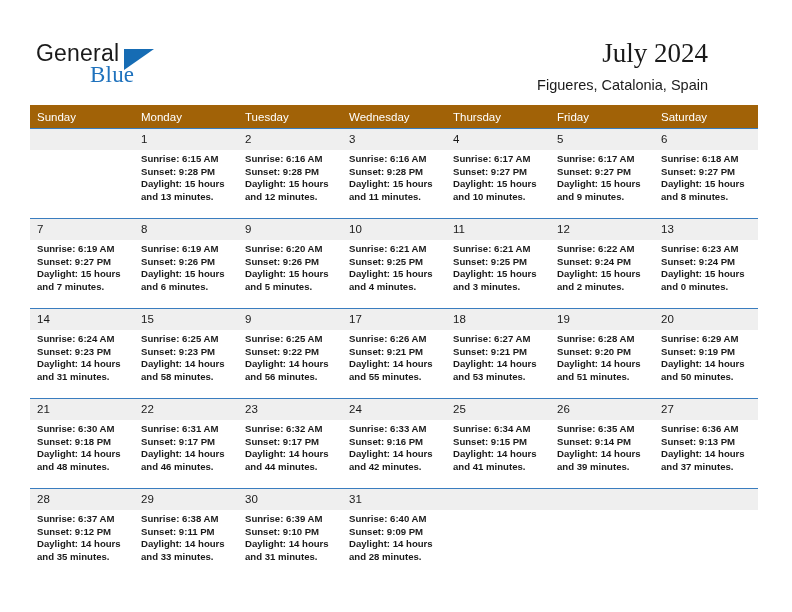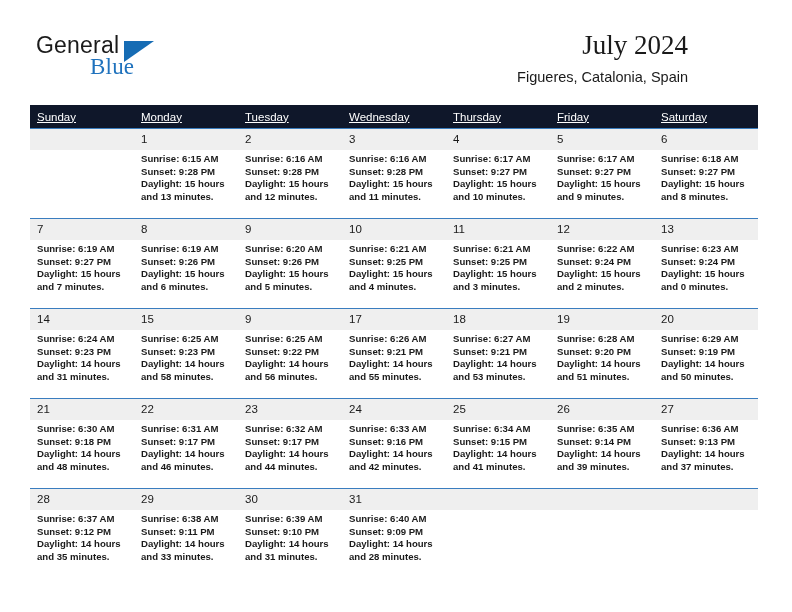--- a/index.html
+++ b/index.html
@@ -19,23 +19,24 @@
     position: relative;
     width: 792px;
     height: 612px;
     box-sizing: border-box;
   }
 
   
   .header {
     position: absolute;
     left: 0;
-    top: 0;
+    top: 8px;
     width: 724px;
     height: 100px;
+    padding-left: 20px;
   }
   .logo {
     position: absolute;
     left: 36px;
     top: 32px;
     width: 180px;
     height: 54px;
   }
   .logo-general {
     position: absolute;
@@ -90,29 +91,28 @@
   
   .calendar {
     position: absolute;
     left: 30px;
     top: 105px;
     width: 728px;
     border-collapse: collapse;
     table-layout: fixed;
   }
   .calendar th {
-    background: #0f172a;
+    background: #a16207;
     color: #ffffff;
     font-size: 11.5px;
     font-weight: normal;
     text-align: left;
     padding: 5px 0 5px 7px;
     height: 13px;
     border: none;
-    text-decoration: underline;
   }
   .calendar td {
     vertical-align: top;
     padding: 0;
     border: none;
     border-top: 1px solid #3a7dbf;
     height: 89px;
     width: 104px;
     overflow: hidden;
   }

